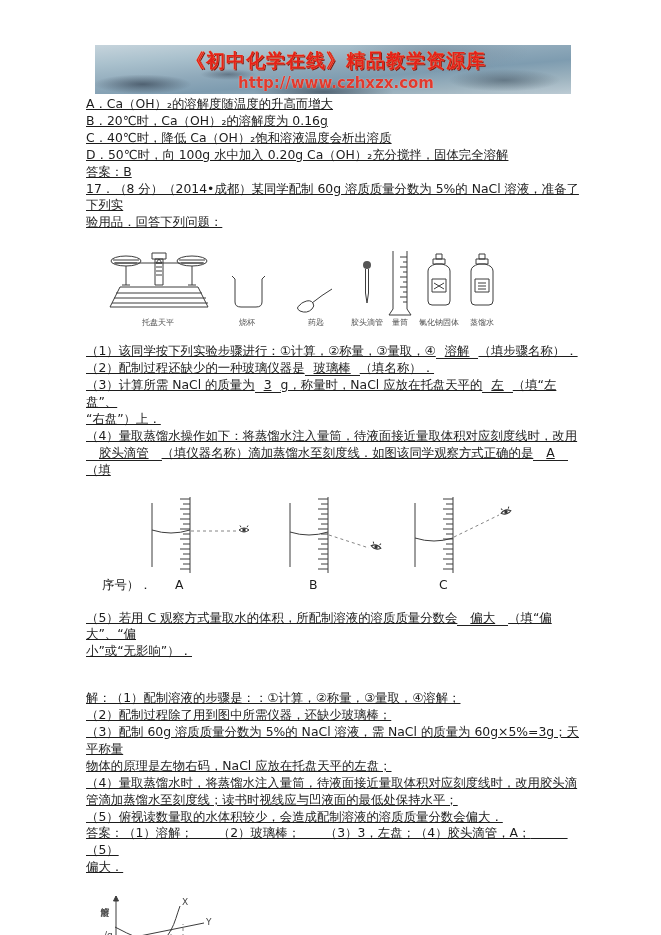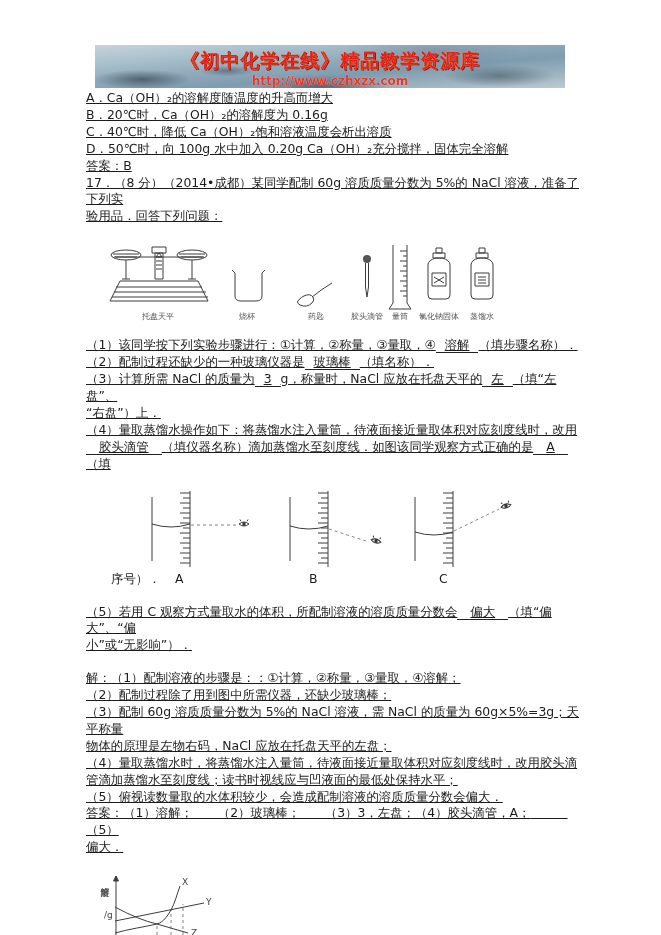--- a/index.html
+++ b/index.html
@@ -1,42 +1,42 @@
 <!DOCTYPE html>
 <html><head>
 <meta charset="utf-8">
 <style>
   html,body{margin:0;padding:0;background:#fff;}
   .page{position:relative;width:661px;height:935px;background:#fff;overflow:hidden;
         font-family:"DejaVu Sans",sans-serif;color:#1c1c1c;}
   
-  .banner{position:relative;margin:45px 0 0 95px;width:470px;height:43px;overflow:hidden;
-    background:linear-gradient(175deg,#c6d4dc 0%,#aac1cd 22%,#8fa9ba 45%,#7e9cb0 62%,#9db3bf 82%,#bccbd4 100%);}
+  .banner{position:relative;margin:45px 0 0 95px;width:470px;height:49px;overflow:hidden;
+    background:linear-gradient(175deg,#c6d4dc 0%,#aac1cd 22%,#8fa9ba 45%,#7e9cb0 62%,#9db3bf 82%,#bccbd4 100%);padding-left:6px;}
   .banner::before{content:"";position:absolute;inset:0;
     background:
       radial-gradient(70px 14px at 10% 80%, rgba(30,40,55,.55), transparent 70%),
       radial-gradient(100px 16px at 48% 96%, rgba(25,35,50,.5), transparent 70%),
       radial-gradient(80px 16px at 86% 72%, rgba(40,55,70,.45), transparent 70%),
       radial-gradient(130px 30px at 72% 14%, rgba(95,115,135,.35), transparent 70%),
       radial-gradient(40px 8px at 28% 60%, rgba(35,45,60,.4), transparent 70%);}
   .banner-title{position:relative;margin-top:3px;text-align:center;font-size:19px;font-weight:bold;
     color:#e42118;letter-spacing:1px;text-shadow:0 0 1px #ffd9a0,1px 1px 0 #7e0a00;}
-  .banner-url{position:relative;margin-top:0px;text-align:center;font-size:12px;font-weight:bold;
+  .banner-url{position:relative;margin-top:0px;text-align:center;font-size:15px;font-weight:bold;
     color:#e03a2e;text-shadow:0 0 1px #ffe8e0;}
   
   .content{padding:2px 80px 0 86px;font-size:12.4px;line-height:16.9px;}
   .content p{margin:0;text-decoration:underline;}
   .blank{border-bottom:1px solid #222;padding:0 9px;text-align:center;}
   .blank.wide{padding:0 13px;}
   figure{margin:16px;}
   .eqp-svg{display:block;margin:2px 0 0 0;}
   .obs-svg{display:block;margin:4px 0 0 0;}
   .obsrow{position:relative;height:17px;}
   .obsrow span{position:absolute;top:0;}
-  .sol{margin-top:16px;}
+  .sol{margin-top:30px;}
   .chart-svg{display:block;margin:2px 0 0 2px;}
   svg{overflow:visible;}
   svg text{font-family:"DejaVu Sans",sans-serif;fill:#444;}
   .ink{stroke:#3c3c3c;fill:none;stroke-width:1;}
   .dash{stroke:#666;fill:none;stroke-width:.8;stroke-dasharray:3,3;}
   .lblT{font-size:8px;fill:#555;}
 </style>
 </head>
 <body>
 
@@ -166,21 +166,21 @@
 
         <g>
           <path class="ink" d="M313 8V72M351 2V78"></path>
           <use href="#ticks" x="351" class="ink"></use>
           <path class="ink" d="M313 43Q332 49 351 43"></path>
           <path class="dash" d="M352 42L397 20"></path>
           <use href="#eye" x="399" y="13" transform="rotate(-14 404 17)"></use>
         </g>
       </svg>
       <div class="obsrow">
-        <span style="left:9px">序号）．</span>
+        <span style="left:0">序号）．</span>
         <span style="left:73px">A</span>
         <span style="left:207px">B</span>
         <span style="left:337px">C</span>
       </div>
     </figure>
 
     <p>
       <span>（5）若用 C 观察方式量取水的体积，所配制溶液的溶质质量分数会</span><span class="blank wide">偏大</span><span>（填“偏大”、“偏</span>
     </p>
     <p>小”或“无影响”）．</p>

